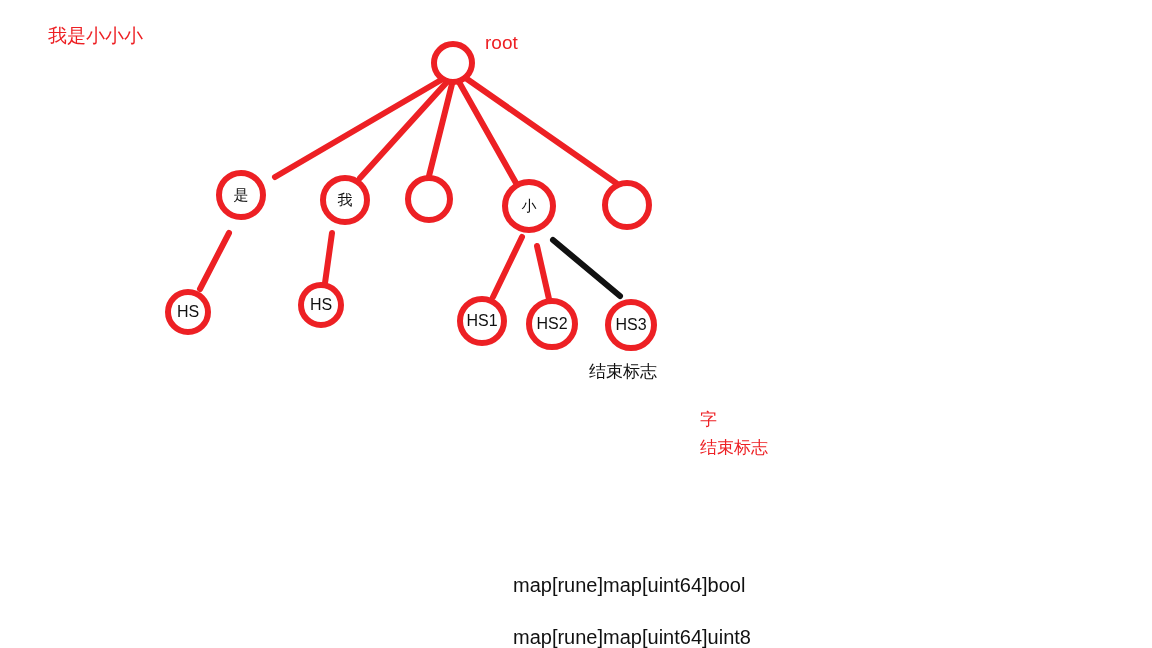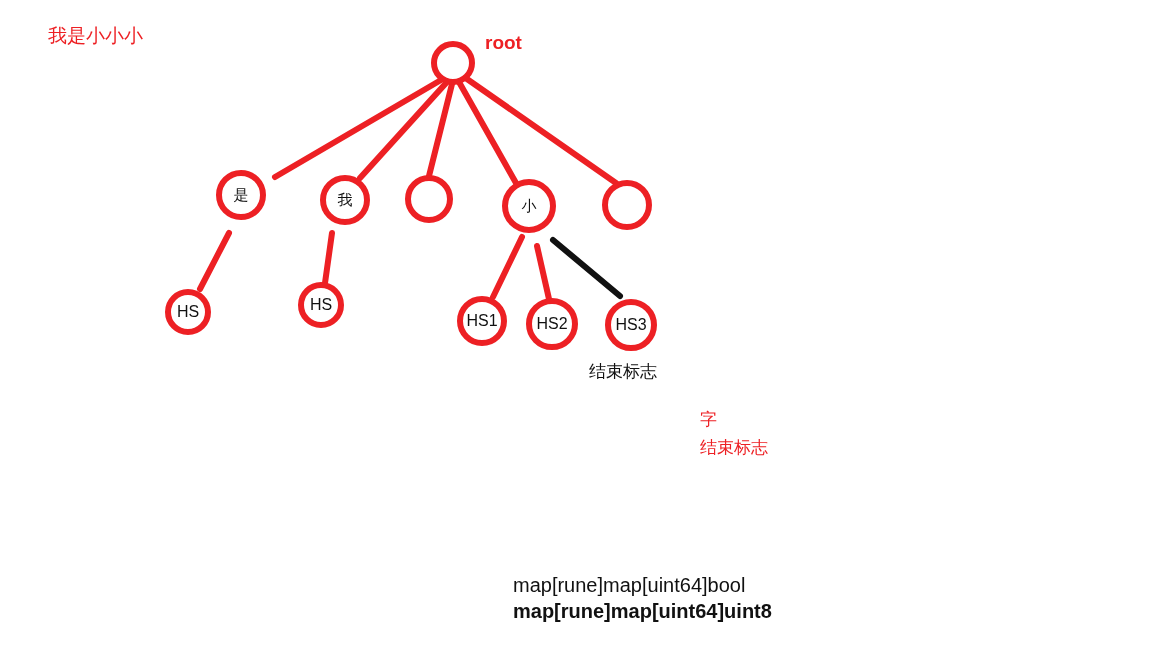--- a/index.html
+++ b/index.html
@@ -48,21 +48,20 @@
   }
   #title-note {
     left: 48px;
     top: 26px;
     font-size: 19px;
   }
   #root-label {
     left: 485px;
     top: 33px;
     font-size: 19px;
-    font-weight: bold;
   }
   #end-flag-label {
     left: 589px;
     top: 363px;
     font-size: 17px;
   }
   #annotation-block {
     left: 700px;
     top: 411px;
     font-size: 17px;
@@ -72,25 +71,24 @@
   }
   #annotation-block .ann-line:last-child {
     margin-bottom: 0;
   }
   #code-block {
     left: 513px;
     top: 575px;
     font-size: 20px;
   }
   #code-block .code-line {
-    margin-bottom: 6px;
+    margin-bottom: 32px;
   }
   #code-block .code-line:last-child {
     margin-bottom: 0;
-    font-weight: bold;
   }
 </style>
 </head>
 <body>
 
 <div id="canvas">
 
   <svg id="tree-svg" viewBox="0 0 1152 648" xmlns="http://www.w3.org/2000/svg">
     <g id="edges-group">
         <line x1="441" y1="80" x2="275" y2="177" stroke="#ED2024" stroke-width="6" stroke-linecap="round"></line>

